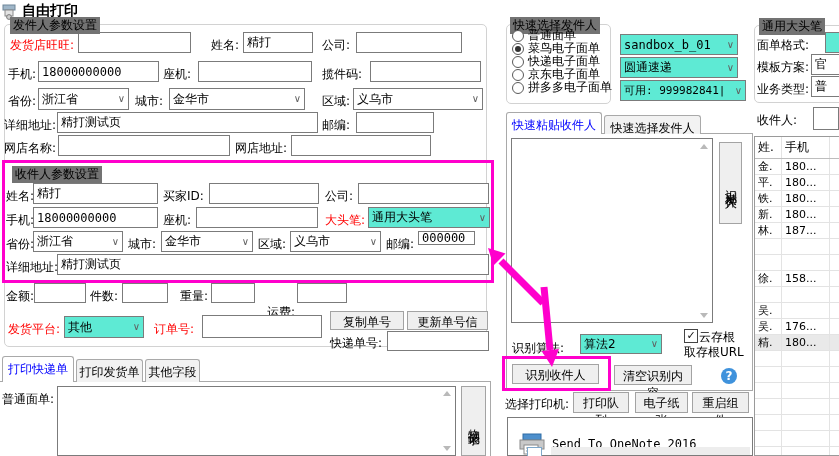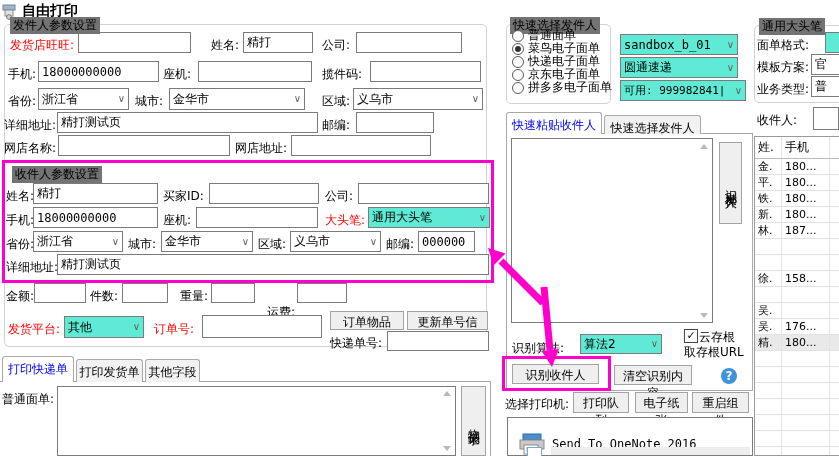--- a/index.html
+++ b/index.html
@@ -133,21 +133,21 @@
   <div class="cmb" style="left:161px;top:231px;width:92px;height:21px">
     <span class="cmb-txt">金华市</span>
     <span class="arr">∨</span>
     </div>
   <div class="lbl" style="left:258px;top:237px">区域:</div>
   <div class="cmb" style="left:290px;top:231px;width:91px;height:21px">
     <span class="cmb-txt">义乌市</span>
     <span class="arr">∨</span>
     </div>
   <div class="lbl" style="left:386px;top:237px">邮编:</div>
-  <input class="inp" style="left: 418px; top: 231px; width: 57px; height: 21px;" value="000000">
+  <input class="inp" style="left: 418px; top: 231px; width: 57px; height: 14px;" value="000000">
 
   <div class="lbl" style="left:6px;top:260px">详细地址:</div>
   <input class="inp" style="left: 57px; top: 254px; width: 432px; height: 21px;" value="精打测试页">
 
   <div class="hl" style="left:2px;top:160px;width:492px;height:123px"></div>
 
   <div class="lbl" style="left:6px;top:289px">金额:</div>
   <input class="inp" style="left: 34px; top: 283px; width: 52px; height: 20px;" value="">
   <div class="lbl" style="left:90px;top:289px">件数:</div>
   <input class="inp" style="left: 122px; top: 283px; width: 46px; height: 20px;" value="">
@@ -156,21 +156,21 @@
   <div class="lbl" style="left:267px;top:305px">运费:</div>
   <input class="inp" style="left: 297px; top: 283px; width: 50px; height: 20px;" value="">
 
   <div class="lbl red" style="left:8px;top:322px">发货平台:</div>
   <div class="cmb gray" style="left:64px;top:316px;width:80px;height:22px">
     <span class="cmb-txt">其他</span>
     <span class="arr">∨</span>
     </div>
   <div class="lbl red" style="left:154px;top:322px">订单号:</div>
   <input class="inp" style="left: 202px; top: 315px; width: 120px; height: 23px;" value="">
-  <button class="btn" style="left:330px;top:311px;width:74px;height:19px">订单物品</button>
+  <button class="btn" style="left:330px;top:311px;width:74px;height:19px">复制单号</button>
   <button class="btn" style="left:407px;top:311px;width:81px;height:19px">更新单号信息</button>
   <div class="lbl" style="left:330px;top:336px">快递单号:</div>
   <input class="inp" style="left: 387px; top: 331px; width: 102px; height: 20px;" value="">
 
   <div class="pane" style="left:0px;top:381px;width:491px;height:75px;border-left:none;border-bottom:none"></div>
   <div class="tab" style="left:76px;top:359px;width:67px;height:23px">打印发货单</div>
   <div class="tab active" style="left:2px;top:356px;width:72px;height:26px">打印快递单</div>
   <div class="tab" style="left:145px;top:359px;width:55px;height:23px">其他字段</div>
 
   <div class="lbl" style="left:2px;top:392px">普通面单:</div>

